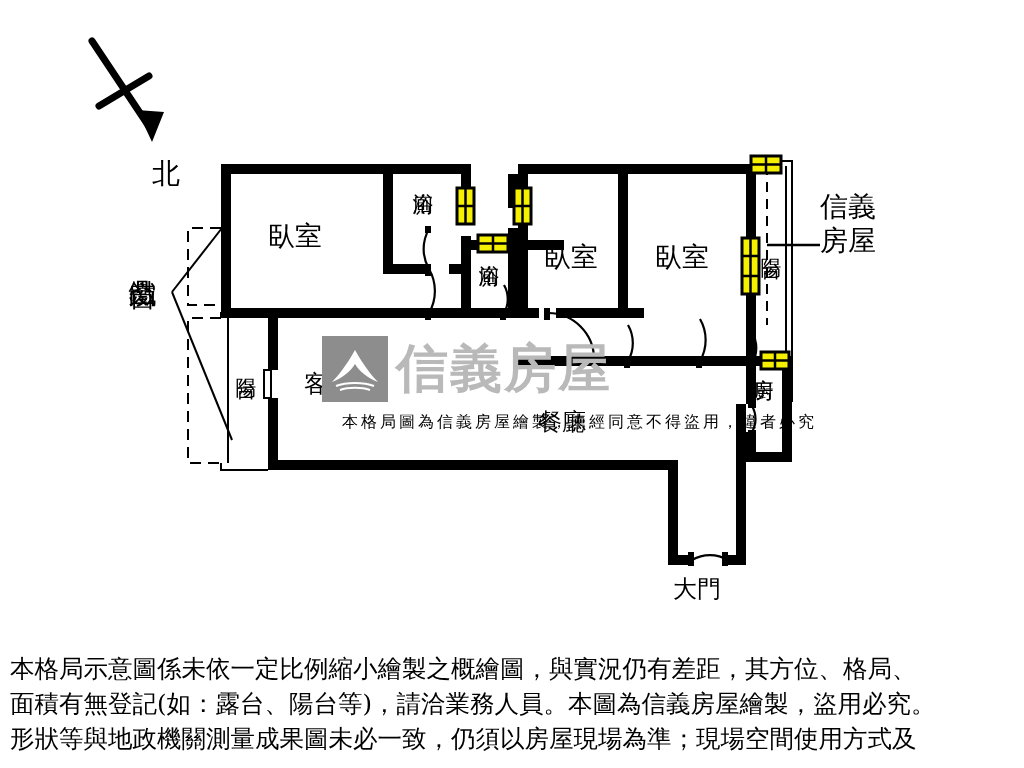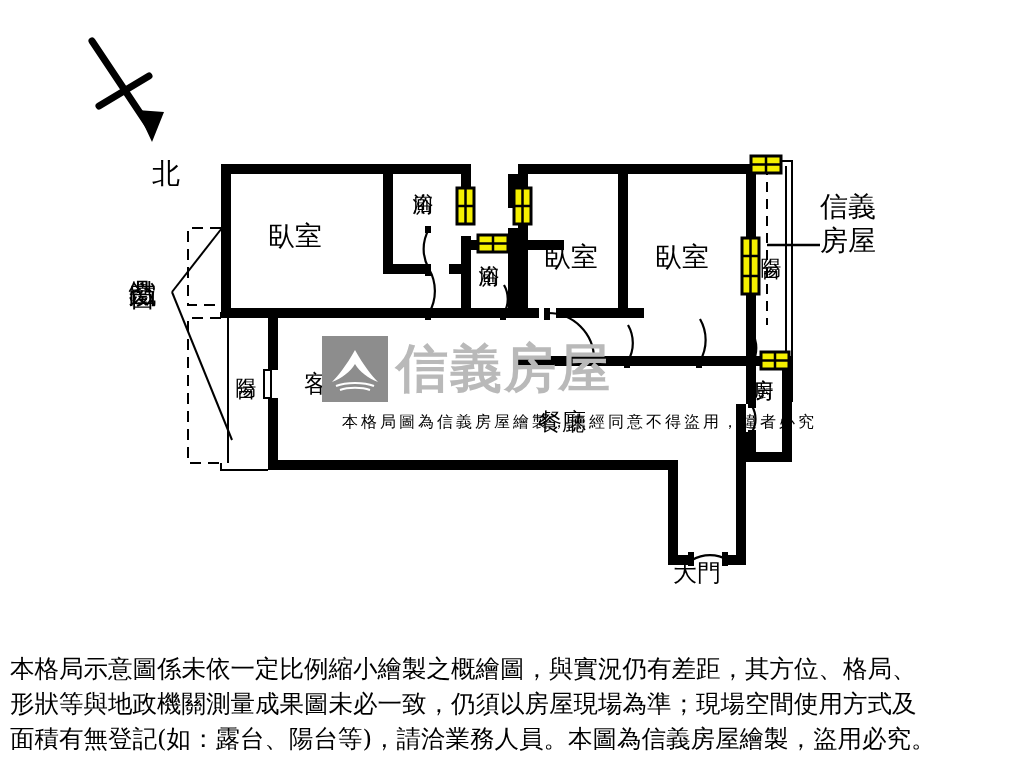--- a/index.html
+++ b/index.html
@@ -259,38 +259,38 @@
     <div class="lbl room-sm vert" style="left:760px;top:242px;">陽台</div>
 
     <div class="lbl room-sm vert" style="left:235px;top:362px;">陽台</div>
 
     <div class="lbl room-mid" style="left:304px;top:372px;">客廳</div>
 
     <div class="lbl room-mid" style="left:538px;top:410px;">餐廳</div>
 
     <div class="lbl room-sm vert" style="left:752px;top:362px;">廚房</div>
 
-    <div class="lbl room-mid" style="left:673px;top:561px;">大門</div>
+    <div class="lbl room-mid" style="left:673px;top:577px;">大門</div>
 
     <div id="wm">
       <div class="wmrow">
         <div class="wmlogo">
           <svg width="66" height="66" viewBox="0 0 66 66">
             <rect width="66" height="66" fill="#8d8d8d"></rect>
             <path d="M33 14 C 24 30, 16 40, 10 46 C 20 42, 28 36, 33 28 C 38 36, 46 42, 56 46 C 50 40, 42 30, 33 14 Z" fill="#ffffff"></path>
             <path d="M14 50 C 24 46, 42 46, 52 50" stroke="#ffffff" stroke-width="2" fill="none"></path>
             <path d="M18 54 C 26 51, 40 51, 48 54" stroke="#ffffff" stroke-width="2" fill="none"></path>
           </svg>
         </div>
         <div class="wmtext">信義房屋</div>
       </div>
       <div id="wmnote">本格局圖為信義房屋繪製，未經同意不得盜用，違者必究</div>
     </div>
 
   </div>
 
   <div id="disclaimer">
     <p>本格局示意圖係未依一定比例縮小繪製之概繪圖，與實況仍有差距，其方位、格局、</p>
+    <p>面積有無登記(如：露台、陽台等)，請洽業務人員。本圖為信義房屋繪製，盜用必究。</p>
     <p>形狀等與地政機關測量成果圖未必一致，仍須以房屋現場為準；現場空間使用方式及</p>
-    <p>面積有無登記(如：露台、陽台等)，請洽業務人員。本圖為信義房屋繪製，盜用必究。</p>
   </div>
 
 </div>
 
 </body></html>

